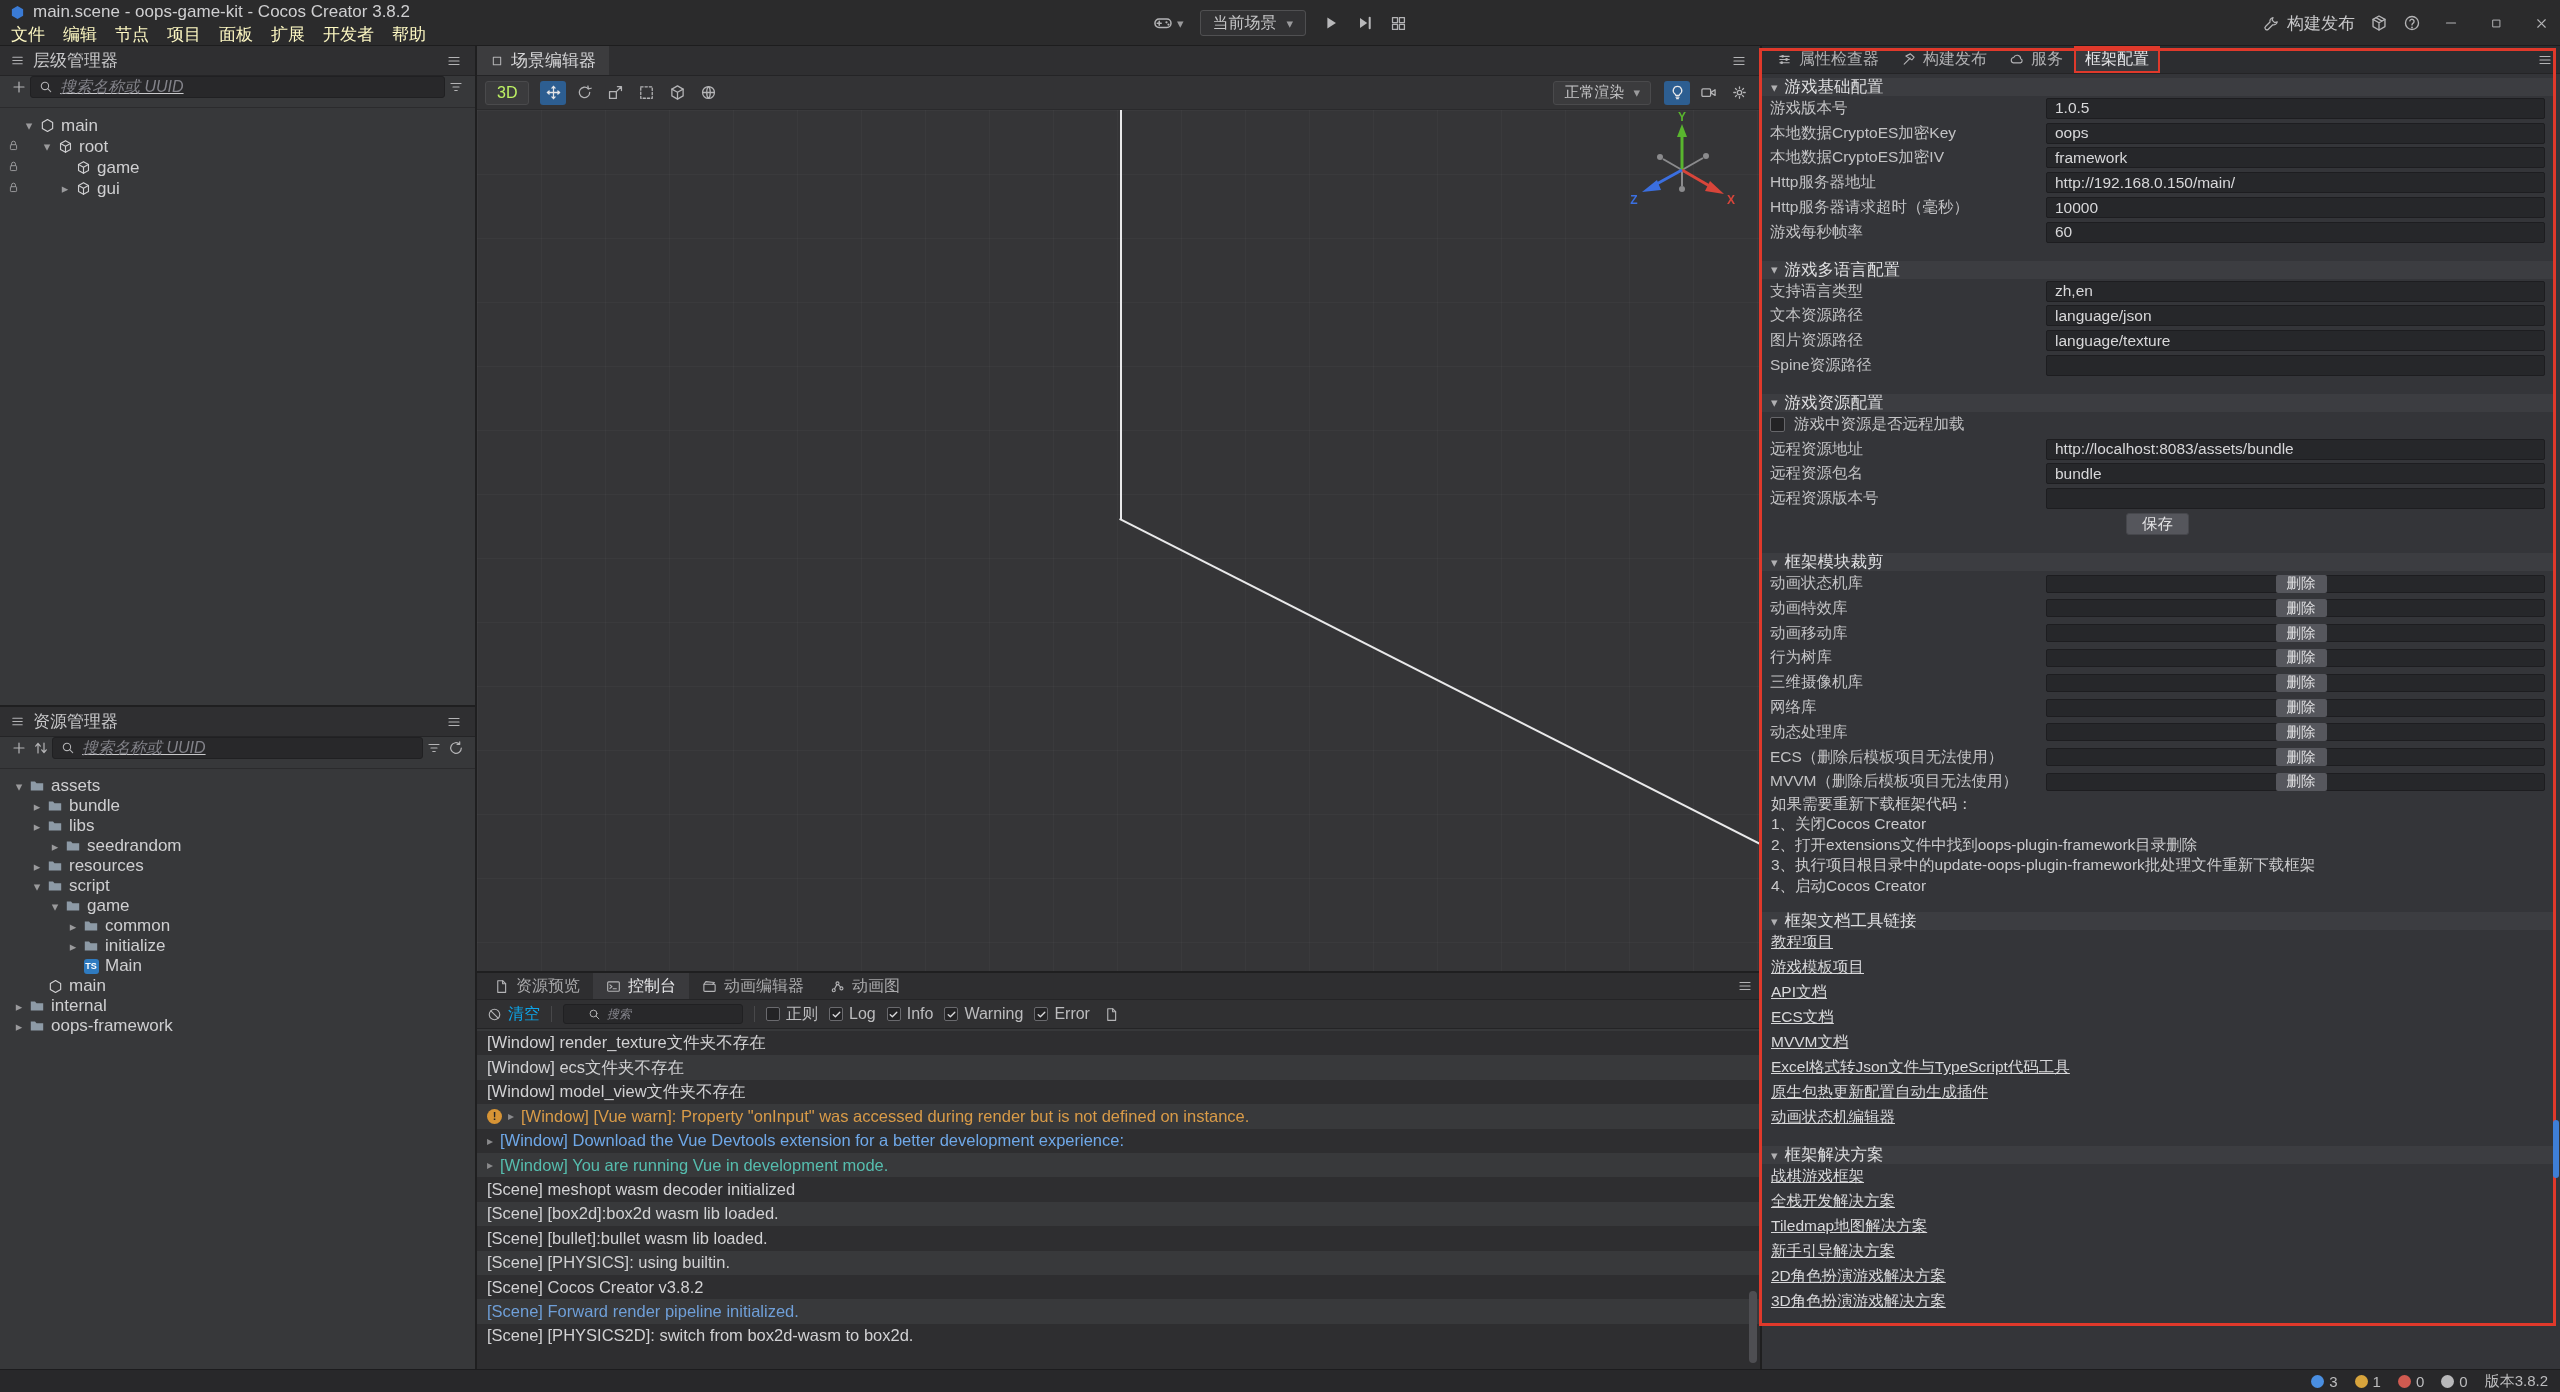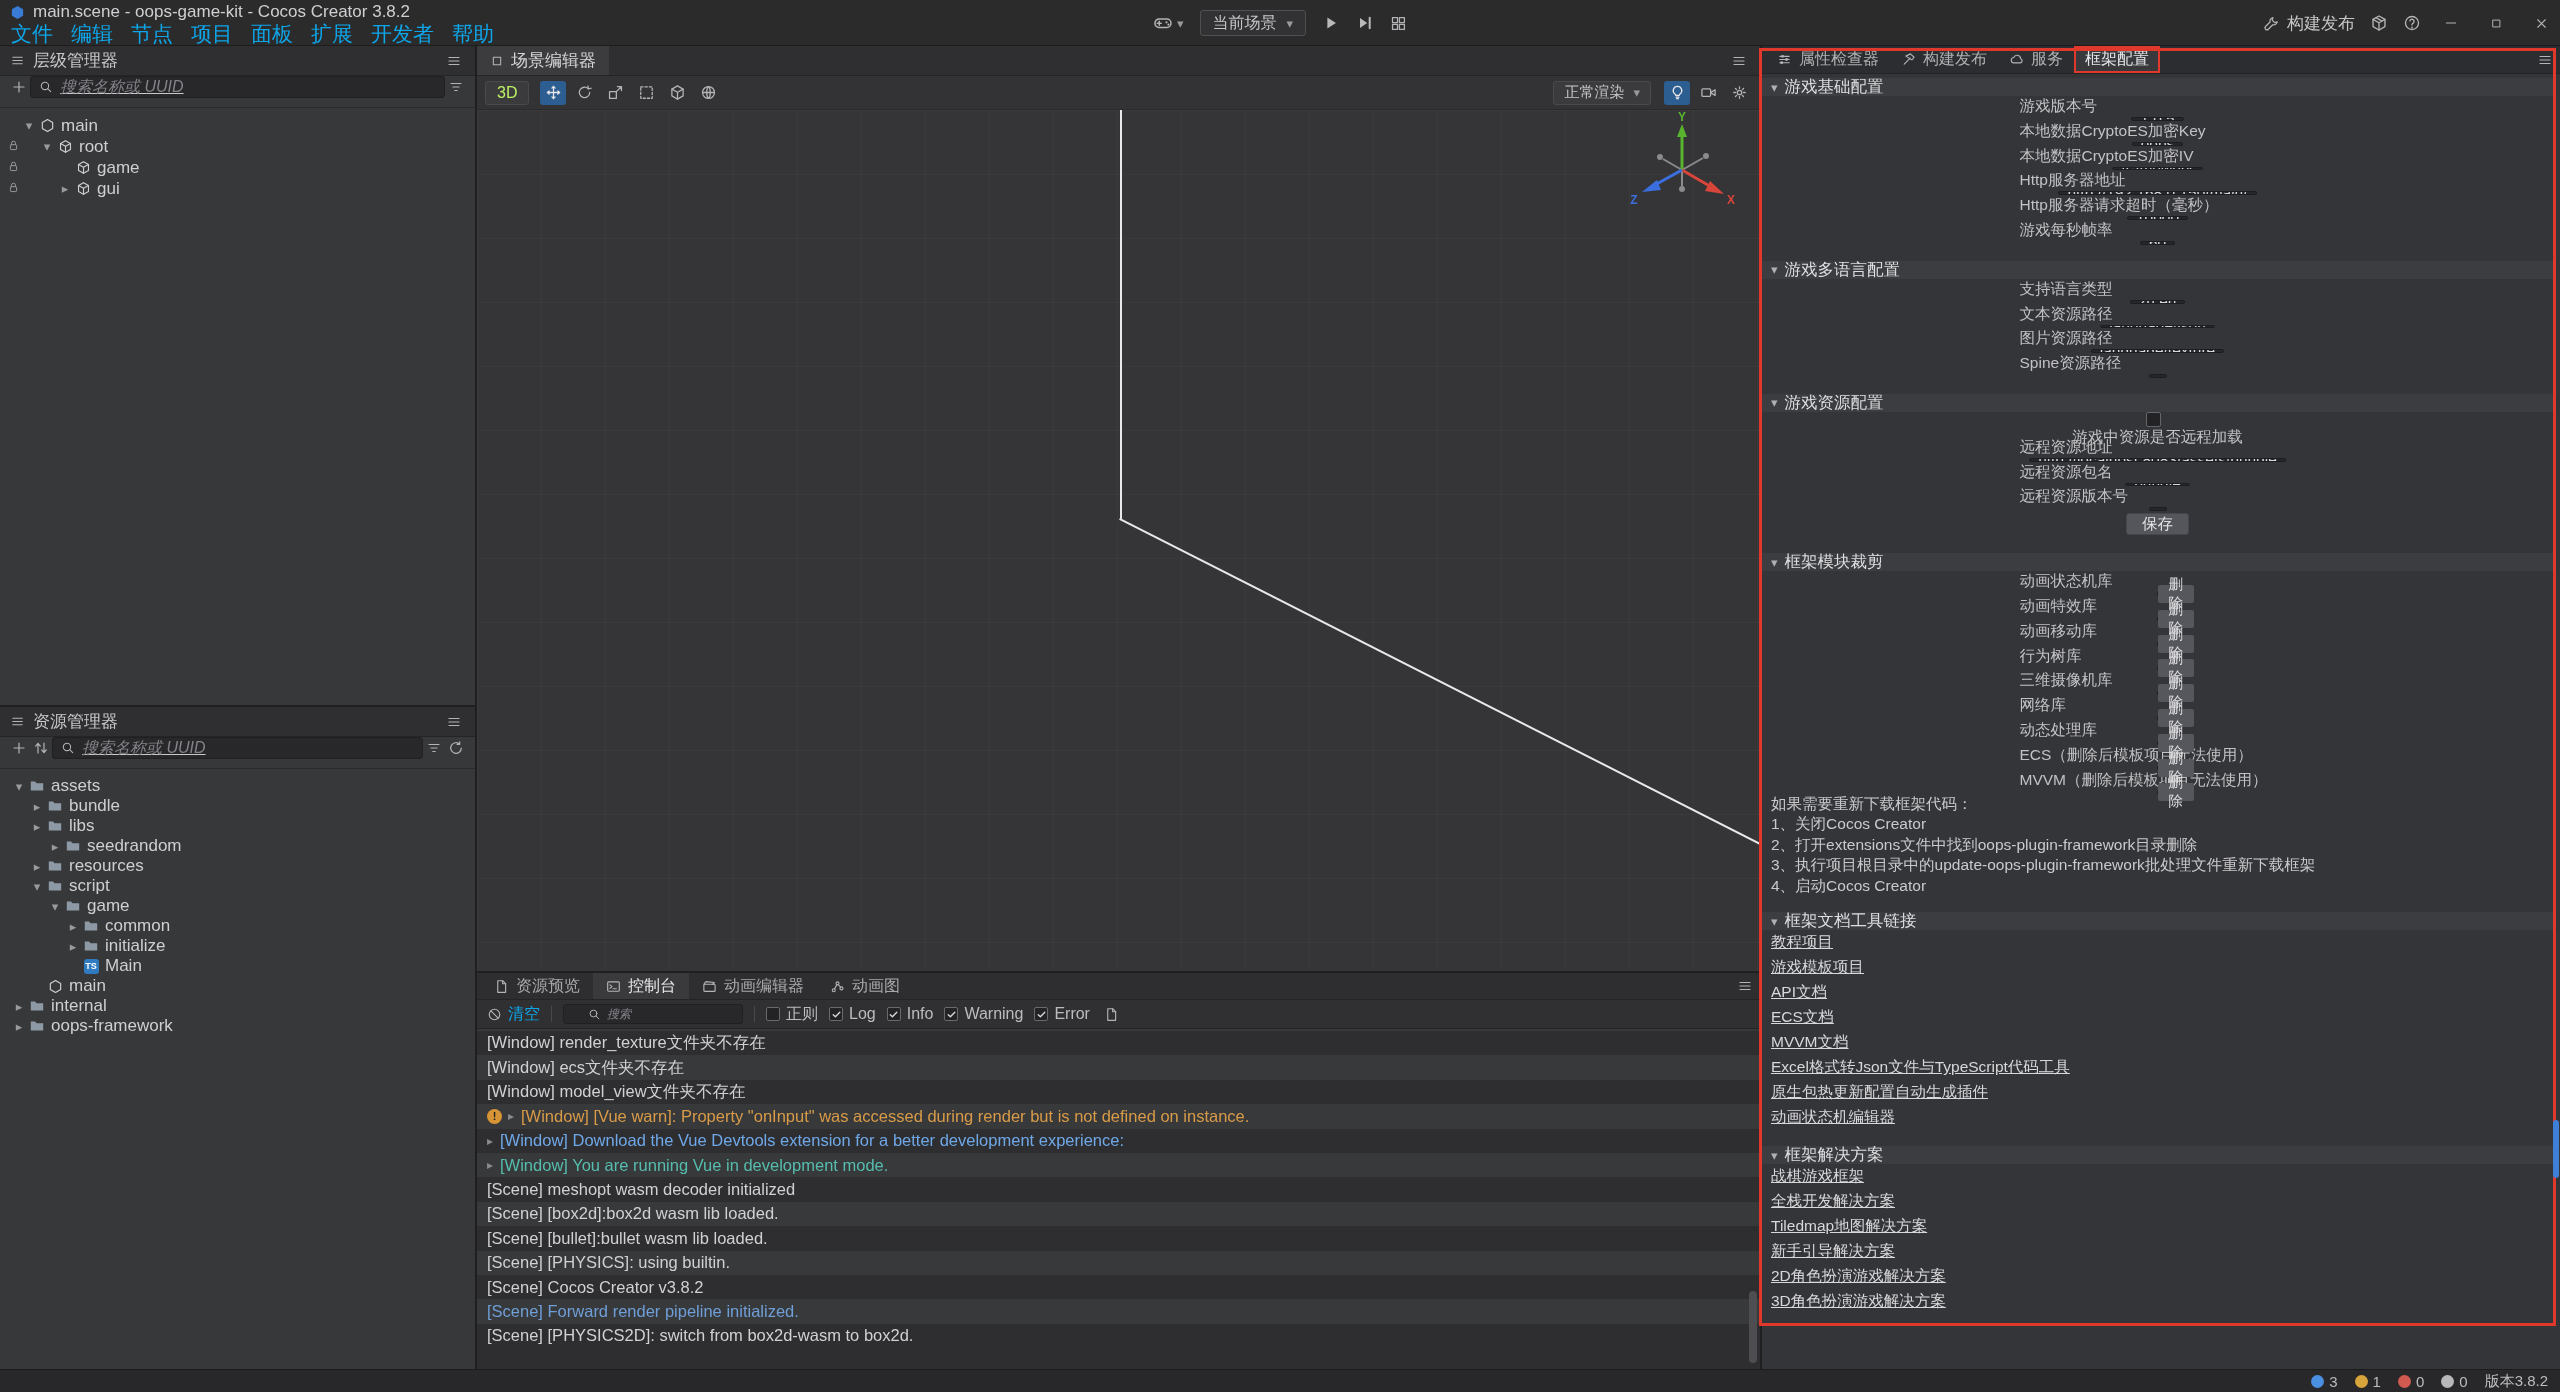--- a/index.html
+++ b/index.html
@@ -6,21 +6,21 @@
   html,body{width:2560px;height:1392px;overflow:hidden;}
   body{background:#2b2b2c;font-family:"Liberation Sans",sans-serif;color:#c9c9cb;position:relative;-webkit-font-smoothing:antialiased;}
   .spacer{flex:1;}
   svg{display:block;}
 
   
   .titlebar{position:absolute;left:0;top:0;width:2560px;height:46px;background:#2b2b2c;border-bottom:1px solid #1d1d1e;z-index:20;}
   .tb-title-row{position:absolute;left:10px;top:2px;height:20px;display:flex;align-items:center;gap:8px;}
   .win-title{font-size:17px;color:#cfcfd1;white-space:nowrap;}
   .menubar{position:absolute;left:2px;top:22px;height:24px;display:flex;align-items:center;}
-  .menu-item{padding:0 9px;font-size:21px;color:#0ea5e9;height:100%;display:flex;align-items:center;cursor:default;text-align:right;}
+  .menu-item{padding:0 9px;font-size:17px;color:#fef9c3;height:100%;display:flex;align-items:center;cursor:default;text-align:right;}
   .tb-center{position:absolute;left:50%;top:0;transform:translateX(-50%);height:46px;display:flex;align-items:center;gap:16px;}
   .tbbtn{display:flex;align-items:center;gap:4px;}
   .caret{color:#9a9a9c;font-size:13px;}
   .scene-select{display:flex;align-items:center;gap:10px;height:26px;padding:0 12px;border:1px solid #505052;border-radius:3px;background:#323234;color:#c6c6c8;font-size:16px;}
   .tb-right{position:absolute;right:4px;top:0;height:46px;display:flex;align-items:center;gap:15px;}
   .build-btn{display:flex;align-items:center;gap:7px;color:#c6c6c8;font-size:17px;}
   .win-btn{width:30px;height:46px;display:flex;align-items:center;justify-content:center;}
 
   
   .panel{position:absolute;background:#37383a;}
@@ -84,21 +84,21 @@
   
   .itabs{height:28px;background:#2c2d30;display:flex;align-items:center;padding:0 4px;border-bottom:1px solid #242426;}
   .itab{height:100%;display:flex;align-items:center;gap:7px;padding:0 11px;font-size:16px;color:#b0b0b2;}
   .itab.active{background:#38393d;color:#e6e6e8;}
   .itab.annotated{outline:2px solid #e0392b;outline-offset:-2px;}
   .icontent{position:absolute;top:28px;left:0;right:7px;bottom:0;overflow:hidden;}
   .isec{margin-top:16px;}
   .isec:first-child{margin-top:4px;}
   .sech{height:18px;background:#3c3d41;display:flex;align-items:center;gap:7px;padding:0 9px;font-size:16.5px;color:#dedee0;}
   .sech .chev{width:auto;color:#b0b0b2;}
-  .irow{height:24.8px;display:flex;align-items:center;padding:0 8px;flex-direction:column;}
+  .irow{height:24.8px;display:flex;align-items:center;padding:0 8px;}
   .ilabel{width:276px;flex:none;font-size:15.5px;color:#c2c2c4;white-space:nowrap;overflow:hidden;}
   .ifield{flex:1;height:21px;background:#26272a;border:1px solid #1d1d20;border-radius:2px;font-size:15.5px;color:#d8d8da;display:flex;align-items:center;padding:0 8px;white-space:nowrap;overflow:hidden;}
   .cbxsq{width:15px;height:15px;border:1px solid #66666a;border-radius:2px;background:#232325;display:flex;align-items:center;justify-content:center;flex:none;margin-right:9px;}
   .cblabel{font-size:15.5px;color:#c2c2c4;}
   .btnrow{height:26px;display:flex;align-items:center;justify-content:center;}
   .btn{height:22px;padding:0 15px;background:#55565c;border:1px solid #46474c;border-radius:3px;color:#e2e2e4;font-size:15.5px;display:flex;align-items:center;}
   .mbar{flex:1;height:18px;background:#26272a;border:1px solid #1d1d20;border-radius:2px;position:relative;}
   .mbtn{position:absolute;left:46%;top:50%;transform:translateY(-50%);height:18px;padding:0 11px;background:#56575d;border-radius:2px;color:#e0e0e2;font-size:14.5px;display:flex;align-items:center;}
   .txrow{height:20.4px;display:flex;align-items:center;padding:0 9px;font-size:15.5px;color:#cacacc;white-space:nowrap;}
   .lkrow{height:25px;display:flex;align-items:center;padding:0 9px;}

